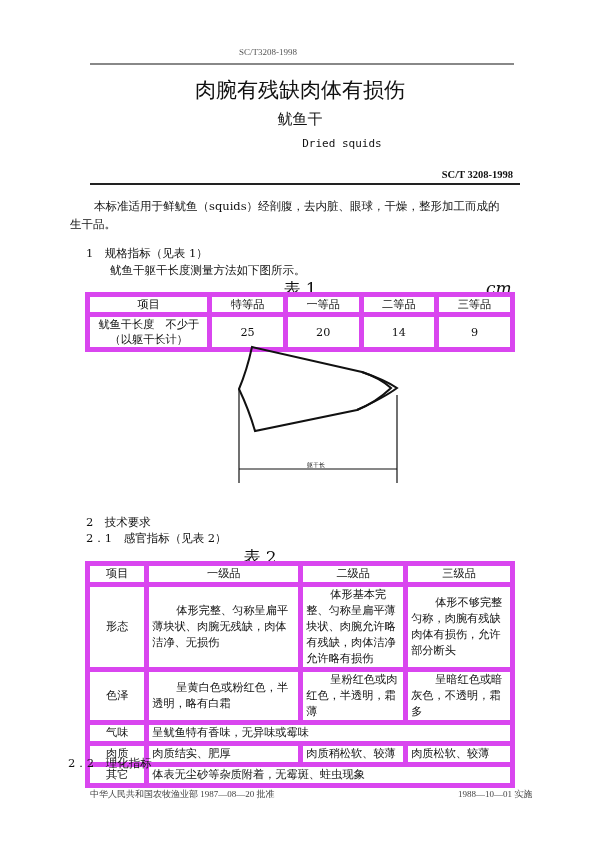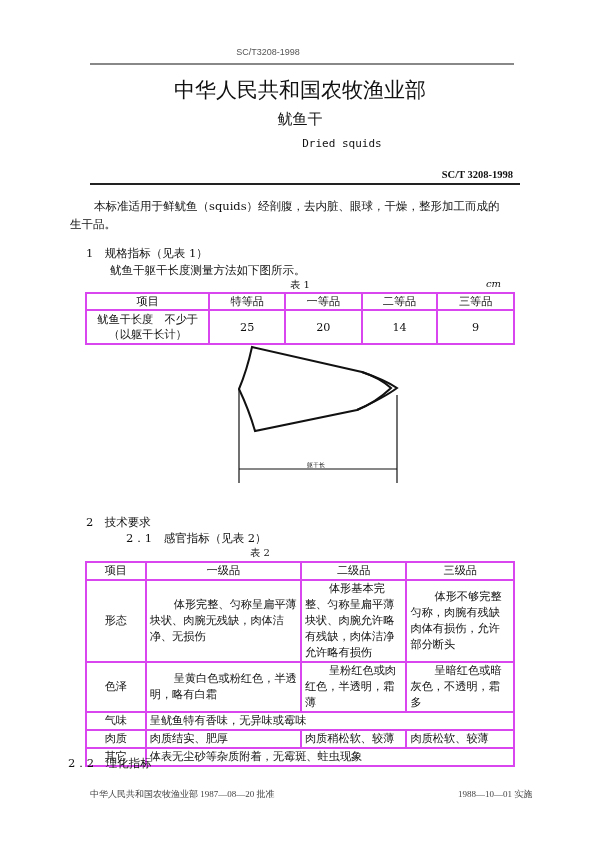--- a/index.html
+++ b/index.html
@@ -1,50 +1,50 @@
 <!DOCTYPE html>
 <html><head>
 <meta charset="utf-8">
 <style>
   html, body { margin: 0; padding: 0; background: #ffffff; }
   body { width: 600px; height: 849px; position: relative; overflow: hidden;
          font-family: "DejaVu Serif", "Liberation Serif", serif; color: #111; }
   .abs { position: absolute; }
   .hdr-code { top: 47px; left: 0; width: 536px; text-align: center; font-size: 9px; color: #555;
-              font-family: Liberation Sans, sans-serif; }
+              font-family: Liberation Serif, serif; }
   .hdr-rule { top: 63px; left: 90px; width: 424px; height: 2px; background: #888; }
   .title-main { top: 76px; left: 0; width: 600px; text-align: center; font-size: 21px; letter-spacing: 0px; }
   .title-cn { top: 110px; left: 0; width: 600px; text-align: center; font-size: 15px; }
   .title-en { top: 137px; left: 0; width: 600px; text-align: center; font-size: 11px;
               font-family: "DejaVu Sans Mono", "Liberation Mono", monospace; margin-left: 42px; }
   .std-code { top: 169px; left: 300px; width: 213px; text-align: right; font-size: 10.5px; font-weight: bold;
               font-family: "Liberation Serif", serif; }
   .std-rule { top: 183px; left: 90px; width: 430px; height: 2px; background: #222; }
   .para { font-size: 11.5px; line-height: 18px; }
   .p-intro { top: 197px; left: 70px; width: 430px; text-indent: 24px; }
   .sec { font-size: 11.5px; line-height: 17px; }
   table.std { border-collapse: collapse; font-size: 11.2px; position: absolute; }
-  table.std td { border: 2px solid #d946ef; padding: 0 3px; vertical-align: middle; }
+  table.std td { border: 5px solid #d946ef; padding: 0 3px; vertical-align: middle; }
   .t1 { top: 292px; left: 85px; width: 430px; }
   .t1 td { text-align: center; line-height: 15px; }
   .t2 { top: 561px; left: 85px; width: 430px; }
   .t2 td { line-height: 16px; }
   .c { text-align: center; }
   .ind { text-indent: 24px; }
-  .tbl-cap { font-size: 10px; }
+  .tbl-cap { font-size: 17px; }
   .footer { font-size: 9px; color: #444; font-family: "Liberation Serif", serif; }
   svg.fig { position: absolute; left: 225px; top: 340px; }
 </style>
 </head>
 <body>
 
 <div class="abs hdr-code">SC/T3208-1998</div>
 <div class="abs hdr-rule"></div>
 
-<div class="abs title-main">中华人民共和国农牧渔业部</div>
+<div class="abs title-main">肉腕有残缺肉体有损伤</div>
 <div class="abs title-cn">鱿鱼干</div>
 <div class="abs title-en">Dried squids</div>
 <div class="abs std-code">SC/T 3208-1998</div>
 <div class="abs std-rule"></div>
 
 <div class="abs para p-intro">本标准适用于鲜鱿鱼（squids）经剖腹，去内脏、眼球，干燥，整形加工而成的生干品。</div>
 
 <div class="abs sec" style="top:245px;left:86px;">1　规格指标（见表 1）</div>
 <div class="abs sec" style="top:262px;left:110px;">鱿鱼干躯干长度测量方法如下图所示。</div>
 
@@ -83,21 +83,21 @@
 <svg class="fig" width="180" height="150" viewBox="0 0 180 150">
   <path d="M27 7 L137 32 Q155 38 166 48 Q150 63 132 70 L30 91 Q24 70 14 49 Q22 30 27 7 Z" fill="none" stroke="#111" stroke-width="2"></path>
   <path d="M137 32 Q160 40 172 48 Q160 57 132 70" fill="none" stroke="#111" stroke-width="2"></path>
   <line x1="14" y1="49" x2="14" y2="143" stroke="#111" stroke-width="1.2"></line>
   <line x1="172" y1="55" x2="172" y2="143" stroke="#111" stroke-width="1.2"></line>
   <line x1="14" y1="129" x2="172" y2="129" stroke="#111" stroke-width="1.2"></line>
   <text x="82" y="127" font-size="6" fill="#111" font-family="DejaVu Sans, sans-serif">躯干长</text>
 </svg>
 
 <div class="abs sec" style="top:514px;left:86px;">2　技术要求</div>
-<div class="abs sec" style="top:530px;left:86px;margin-left:40px;">2．1　感官指标（见表 2）</div>
+<div class="abs sec" style="top:530px;left:86px;">2．1　感官指标（见表 2）</div>
 <div class="abs tbl-cap" style="top:546px;left:0;width:520px;text-align:center;">表 2</div>
 
 <table class="std t2">
   <colgroup>
       <col style="width:60px">
       <col style="width:156px">
       <col style="width:106px">
       <col style="width:108px">
     </colgroup>
   <tbody>

